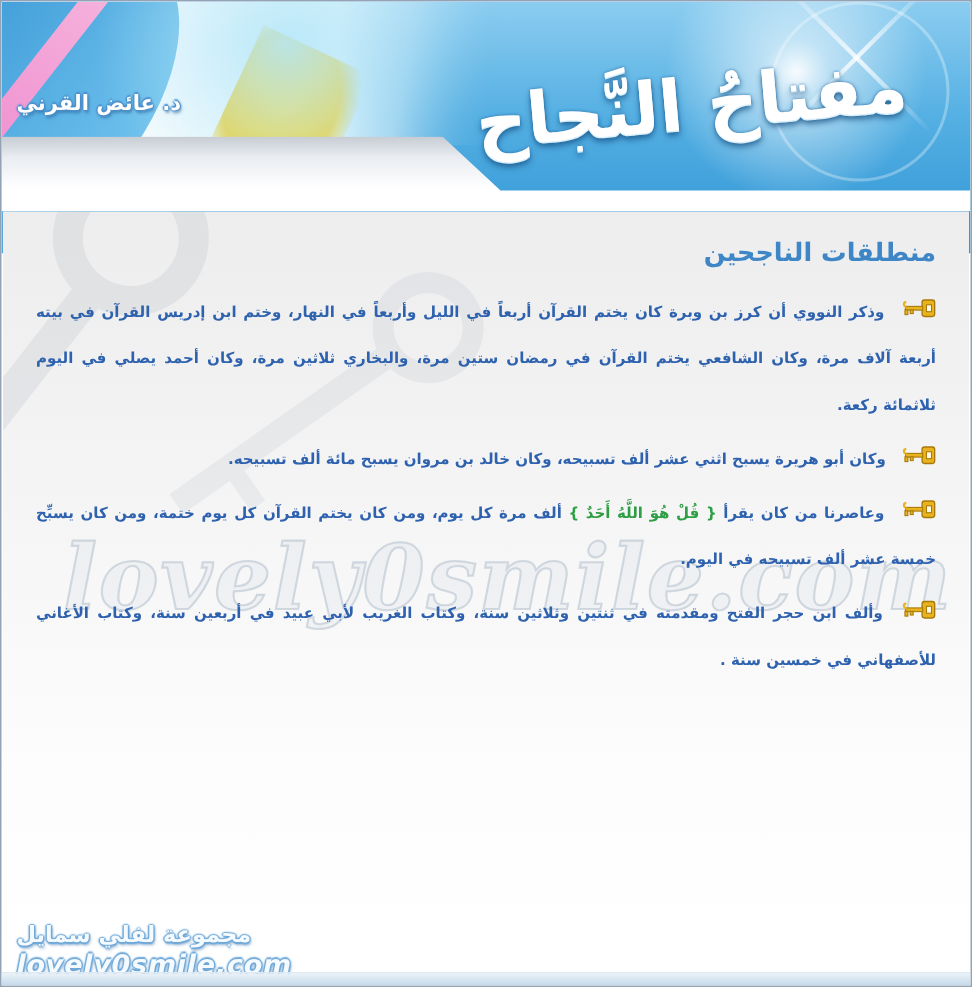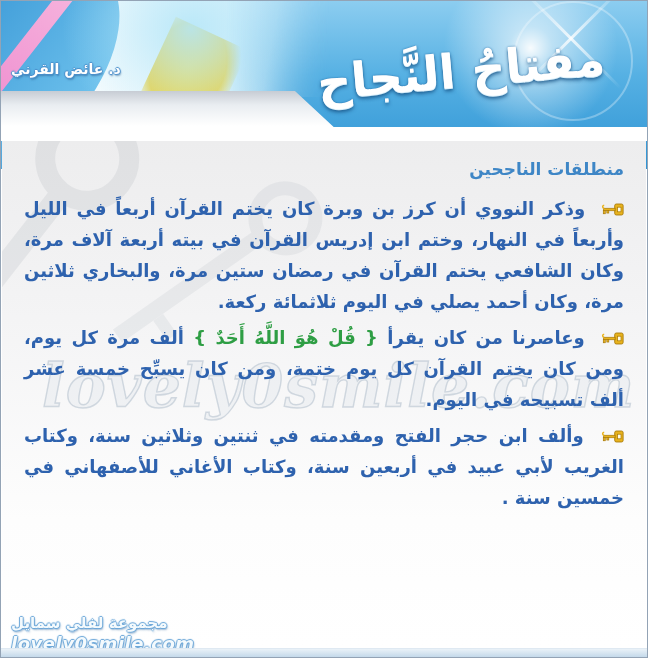--- a/index.html
+++ b/index.html
@@ -88,21 +88,21 @@
     font-size:60px; letter-spacing:1px;
     color:rgba(200,210,220,.18);
     -webkit-text-stroke:1.4px rgba(165,180,195,.45);
   }
 
   .content-inner { position:relative; direction:rtl; padding:18px 22px 0 22px; }
   .content-heading {
     color:#3e86c6; font-size:17px; font-weight:bold; margin-bottom:14px;
   }
   .bullet-item {
-    color:#2e62ae; font-size:18px; font-weight:bold; line-height:31px;
+    color:#2e62ae; font-size:10px; font-weight:bold; line-height:31px;
     text-align:justify; margin-bottom:5px;
   }
   .key-bullet { display:inline-block; width:23px; height:13px; vertical-align:-1px; margin-left:7px; }
   .seg-quran { color:#2e9e44; }
 
   
   .footer-credit { position:absolute; left:10px; bottom:2px; line-height:1.25; }
   .footer-group, .footer-site {
     font-weight:bold; color:#f4fafd;
     text-shadow:-1px 0 1px #6aa6d8, 1px 0 1px #6aa6d8, 0 -1px 1px #6aa6d8, 0 1px 1px #6aa6d8, 1px 2px 2px rgba(70,120,170,.5);
@@ -169,20 +169,30 @@
 <span class="seg-normal">وذكر النووي أن كرز بن وبرة كان يختم القرآن أربعاً في الليل وأربعاً في النهار، وختم ابن إدريس القرآن في بيته أربعة آلاف مرة، وكان الشافعي يختم القرآن في رمضان ستين مرة، والبخاري ثلاثين مرة، وكان أحمد يصلي في اليوم ثلاثمائة ركعة.</span></p>
           <p class="bullet-item">
   <svg class="key-bullet" viewBox="0 0 26 14" xmlns="http://www.w3.org/2000/svg">
     <rect x="15.5" y="0.8" width="9.5" height="12.4" rx="1.8" fill="#e8b31e" stroke="#a87908" stroke-width="1"></rect>
     <rect x="18.8" y="4.4" width="3.8" height="5.2" fill="#fffbe8" stroke="#a87908" stroke-width="0.8"></rect>
     <rect x="3" y="5.6" width="13" height="2.8" fill="#e8b31e" stroke="#a87908" stroke-width="0.8"></rect>
     <rect x="2.6" y="8.2" width="2.2" height="3.6" fill="#e8b31e" stroke="#a87908" stroke-width="0.8"></rect>
     <rect x="6.6" y="8.2" width="2.2" height="2.8" fill="#e8b31e" stroke="#a87908" stroke-width="0.8"></rect>
     <path d="M3.6 5.8 C1.2 5.2 1.2 2.6 3.6 2.2" fill="none" stroke="#e8b31e" stroke-width="1.6"></path>
   </svg>
+<span class="seg-normal">وكان أبو هريرة يسبح اثني عشر ألف تسبيحه، وكان خالد بن مروان يسبح مائة ألف تسبيحه.</span></p>
+          <p class="bullet-item">
+  <svg class="key-bullet" viewBox="0 0 26 14" xmlns="http://www.w3.org/2000/svg">
+    <rect x="15.5" y="0.8" width="9.5" height="12.4" rx="1.8" fill="#e8b31e" stroke="#a87908" stroke-width="1"></rect>
+    <rect x="18.8" y="4.4" width="3.8" height="5.2" fill="#fffbe8" stroke="#a87908" stroke-width="0.8"></rect>
+    <rect x="3" y="5.6" width="13" height="2.8" fill="#e8b31e" stroke="#a87908" stroke-width="0.8"></rect>
+    <rect x="2.6" y="8.2" width="2.2" height="3.6" fill="#e8b31e" stroke="#a87908" stroke-width="0.8"></rect>
+    <rect x="6.6" y="8.2" width="2.2" height="2.8" fill="#e8b31e" stroke="#a87908" stroke-width="0.8"></rect>
+    <path d="M3.6 5.8 C1.2 5.2 1.2 2.6 3.6 2.2" fill="none" stroke="#e8b31e" stroke-width="1.6"></path>
+  </svg>
 <span class="seg-normal">وعاصرنا من كان يقرأ </span><span class="seg-quran">{ قُلْ هُوَ اللَّهُ أَحَدٌ }</span><span class="seg-normal"> ألف مرة كل يوم، ومن كان يختم القرآن كل يوم ختمة، ومن كان يسبِّح خمسة عشر ألف تسبيحه في اليوم.</span></p>
           <p class="bullet-item">
   <svg class="key-bullet" viewBox="0 0 26 14" xmlns="http://www.w3.org/2000/svg">
     <rect x="15.5" y="0.8" width="9.5" height="12.4" rx="1.8" fill="#e8b31e" stroke="#a87908" stroke-width="1"></rect>
     <rect x="18.8" y="4.4" width="3.8" height="5.2" fill="#fffbe8" stroke="#a87908" stroke-width="0.8"></rect>
     <rect x="3" y="5.6" width="13" height="2.8" fill="#e8b31e" stroke="#a87908" stroke-width="0.8"></rect>
     <rect x="2.6" y="8.2" width="2.2" height="3.6" fill="#e8b31e" stroke="#a87908" stroke-width="0.8"></rect>
     <rect x="6.6" y="8.2" width="2.2" height="2.8" fill="#e8b31e" stroke="#a87908" stroke-width="0.8"></rect>
     <path d="M3.6 5.8 C1.2 5.2 1.2 2.6 3.6 2.2" fill="none" stroke="#e8b31e" stroke-width="1.6"></path>
   </svg>

